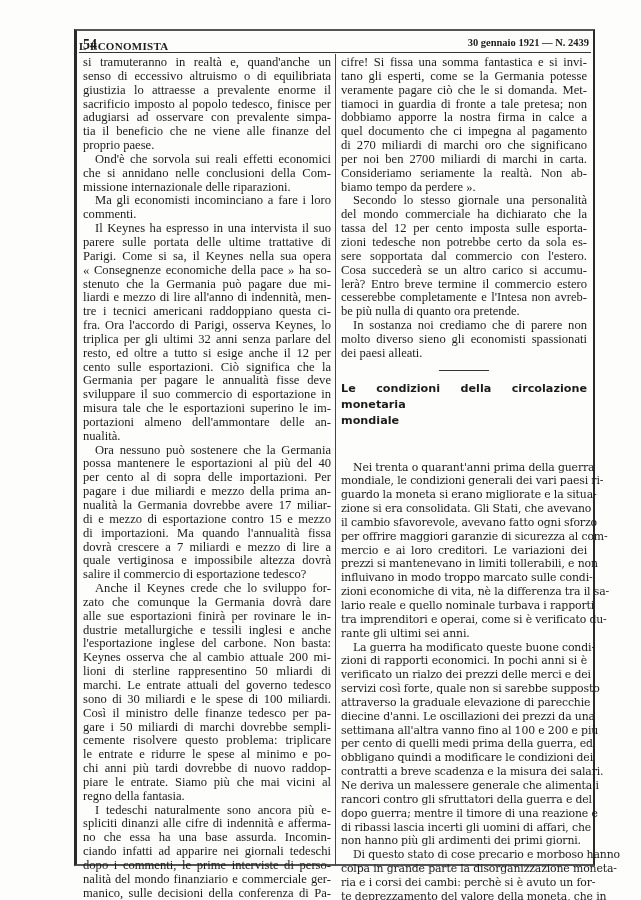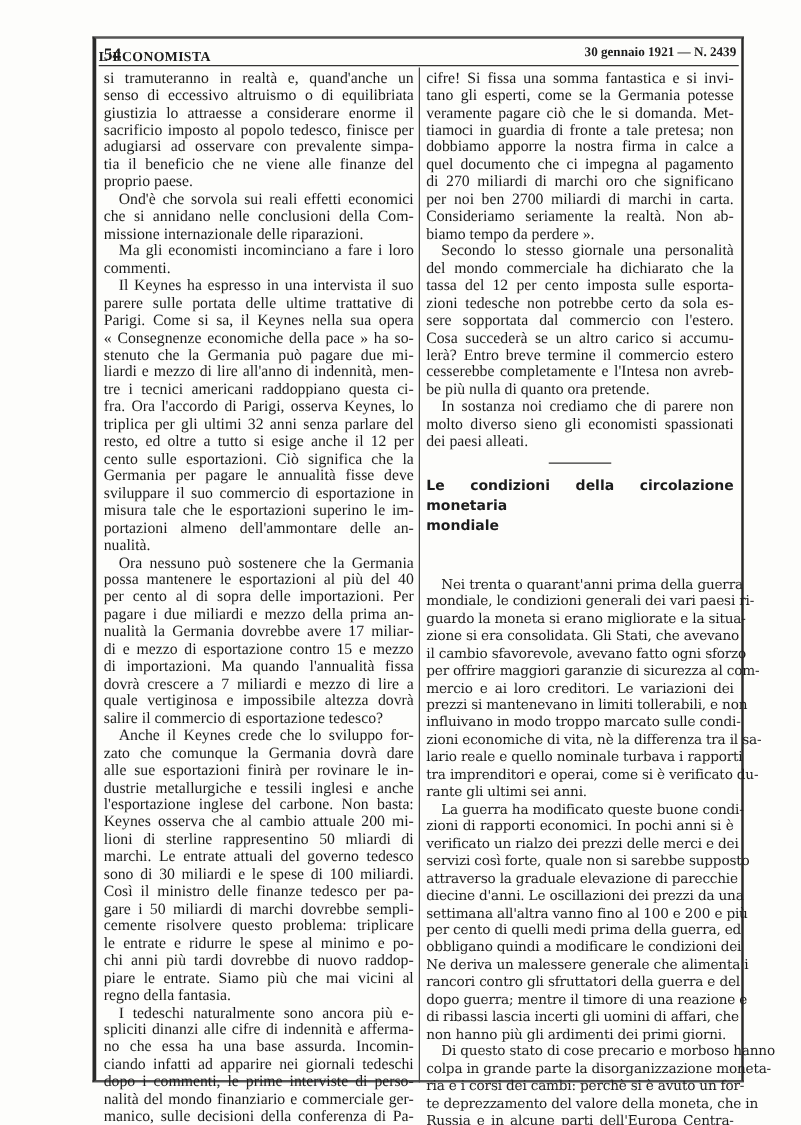--- a/index.html
+++ b/index.html
@@ -53,21 +53,21 @@
   <span class="masthead">L'ECONOMISTA</span>
   <span class="issue">30 gennaio 1921 — N. 2439</span>
 </div>
 
 <div class="col-divider"></div>
 
 <div class="col left" id="left-col">
     <div>
       <span class="line">si tramuteranno in realtà e, quand'anche un</span>
       <span class="line">senso di eccessivo altruismo o di equilibriata</span>
-      <span class="line">giustizia lo attraesse a considerare enorme il</span>
+      <span class="line">giustizia lo attraesse a prevalente enorme il</span>
       <span class="line">sacrificio imposto al popolo tedesco, finisce per</span>
       <span class="line">adugiarsi ad osservare con prevalente simpa-</span>
       <span class="line">tia il beneficio che ne viene alle finanze del</span>
       <span class="line last">proprio paese.</span>
     </div>
     <div>
       <span class="line indent">Ond'è che sorvola sui reali effetti economici</span>
       <span class="line">che si annidano nelle conclusioni della Com-</span>
       <span class="line last">missione internazionale delle riparazioni.</span>
     </div>
@@ -189,20 +189,21 @@
       <div>
         <span class="line indent">La guerra ha modificato queste buone condi-</span>
         <span class="line">zioni di rapporti economici. In pochi anni si è</span>
         <span class="line">verificato un rialzo dei prezzi delle merci e dei</span>
         <span class="line">servizi così forte, quale non si sarebbe supposto</span>
         <span class="line">attraverso la graduale elevazione di parecchie</span>
         <span class="line">diecine d'anni. Le oscillazioni dei prezzi da una</span>
         <span class="line">settimana all'altra vanno fino al 100 e 200 e più</span>
         <span class="line">per cento di quelli medi prima della guerra, ed</span>
         <span class="line">obbligano quindi a modificare le condizioni dei</span>
+        <span class="line">contratti a breve scadenza e la misura dei salari.</span>
         <span class="line">Ne deriva un malessere generale che alimenta i</span>
         <span class="line">rancori contro gli sfruttatori della guerra e del</span>
         <span class="line">dopo guerra; mentre il timore di una reazione e</span>
         <span class="line">di ribassi lascia incerti gli uomini di affari, che</span>
         <span class="line last">non hanno più gli ardimenti dei primi giorni.</span>
       </div>
       <div>
         <span class="line indent">Di questo stato di cose precario e morboso hanno</span>
         <span class="line">colpa in grande parte la disorganizzazione moneta-</span>
         <span class="line">ria e i corsi dei cambi: perchè si è avuto un for-</span>

